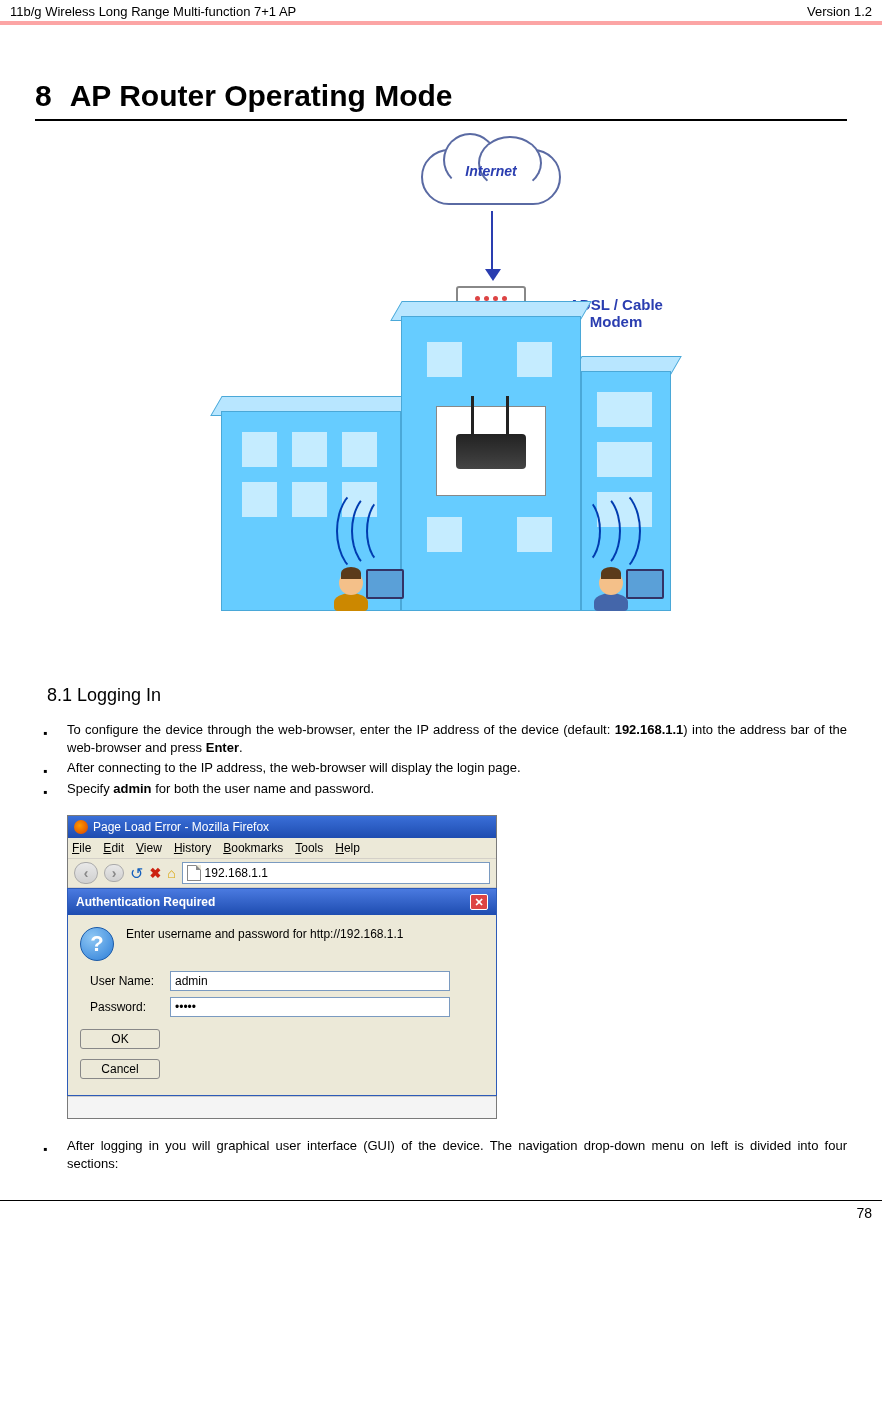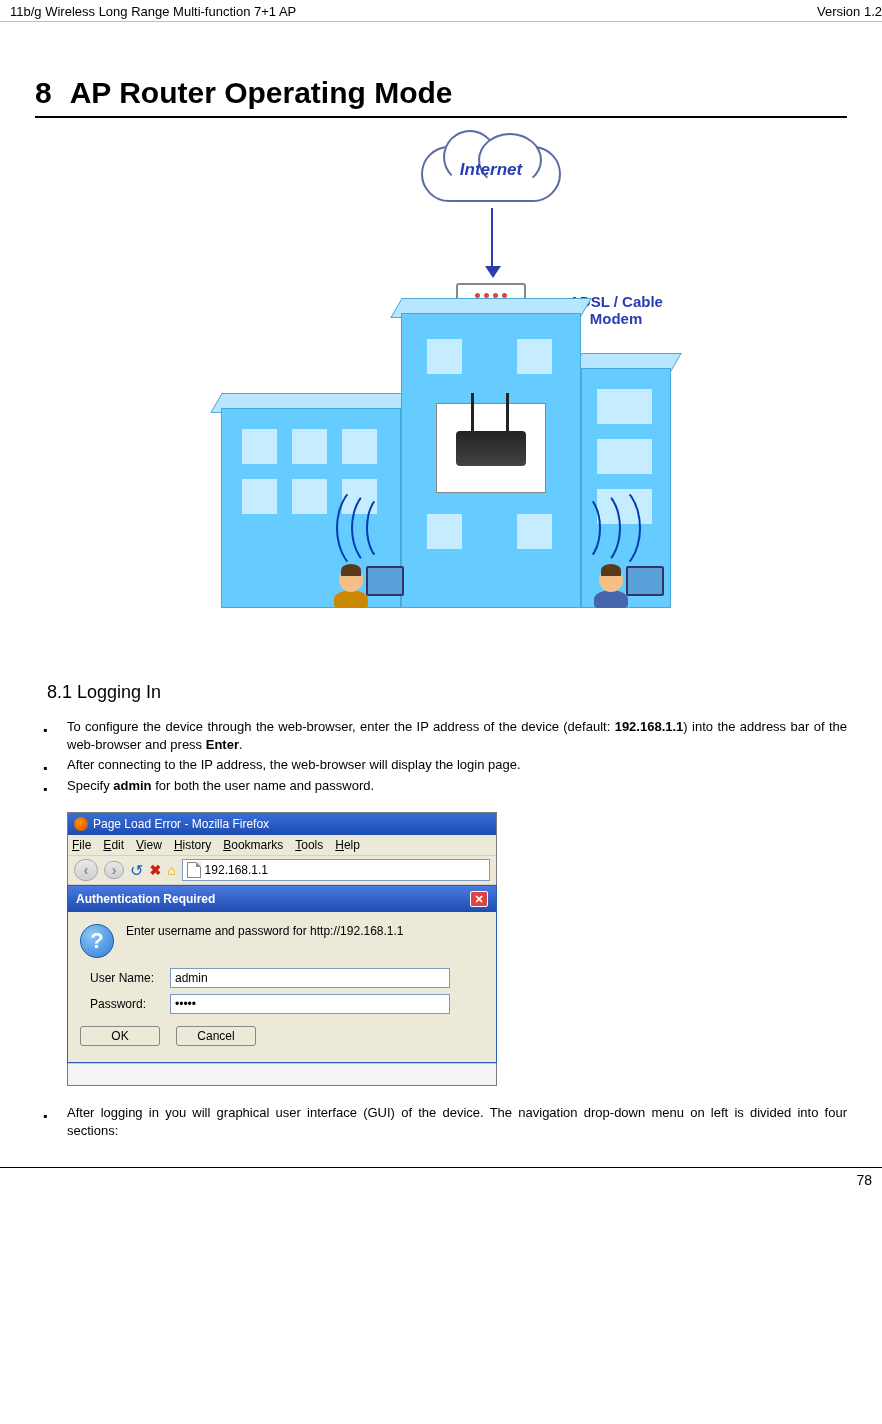--- a/index.html
+++ b/index.html
@@ -5,23 +5,23 @@
     * { box-sizing: border-box; margin: 0; padding: 0; }
     body {
       width: 882px;
       font-family: Arial, Helvetica, sans-serif;
       color: #000;
       background: #fff;
     }
     .page-header {
       display: flex;
       justify-content: space-between;
-      padding: 4px 0 2px 10px;
+      padding: 4px 10px 2px 10px;
       font-size: 13px;
-      border-bottom: 1px solid #fca5a5;
+      border-bottom: 4px solid #fca5a5;
     }
     .content {
       padding: 30px 35px 10px 35px;
     }
     .chapter-title {
       font-size: 30px;
       font-weight: bold;
       border-bottom: 2px solid #000;
       padding-bottom: 6px;
       margin-bottom: 20px;
@@ -57,21 +57,21 @@
     }
     .cloud-shape::before { width: 50px; height: 50px; top: -18px; left: 20px; border-bottom-color: #fff; }
     .cloud-shape::after { width: 60px; height: 50px; top: -15px; left: 55px; border-bottom-color: #fff; }
     .cloud-label {
       position: absolute;
       top: 22px; left: 0; right: 0;
       text-align: center;
       font-style: italic;
       color: #2a3db0;
       font-weight: bold;
-      font-size: 17px;
+      font-size: 14px;
     }
     .down-line {
       position: absolute;
       left: 300px; top: 70px;
       width: 2px; height: 60px;
       background: #2a3db0;
     }
     .down-arrow {
       position: absolute;
       left: 294px; top: 128px;
@@ -344,22 +344,23 @@
     .auth-row input {
       width: 280px;
       border: 1px solid #7a9ac0;
       padding: 2px 4px;
       font-family: Tahoma, sans-serif;
       font-size: 12px;
     }
     .auth-btns {
       display: flex;
       justify-content: flex-start;
-      gap: 16px;
+      gap: 10px;
       margin: 12px 0 4px 0;
+      flex-direction: column;
     }
     .auth-btns button {
       width: 80px;
       padding: 2px 0;
       font-family: Tahoma, sans-serif;
       font-size: 12px;
       background: #ece9d8;
       border: 1px solid #888;
       border-radius: 3px;
     }

